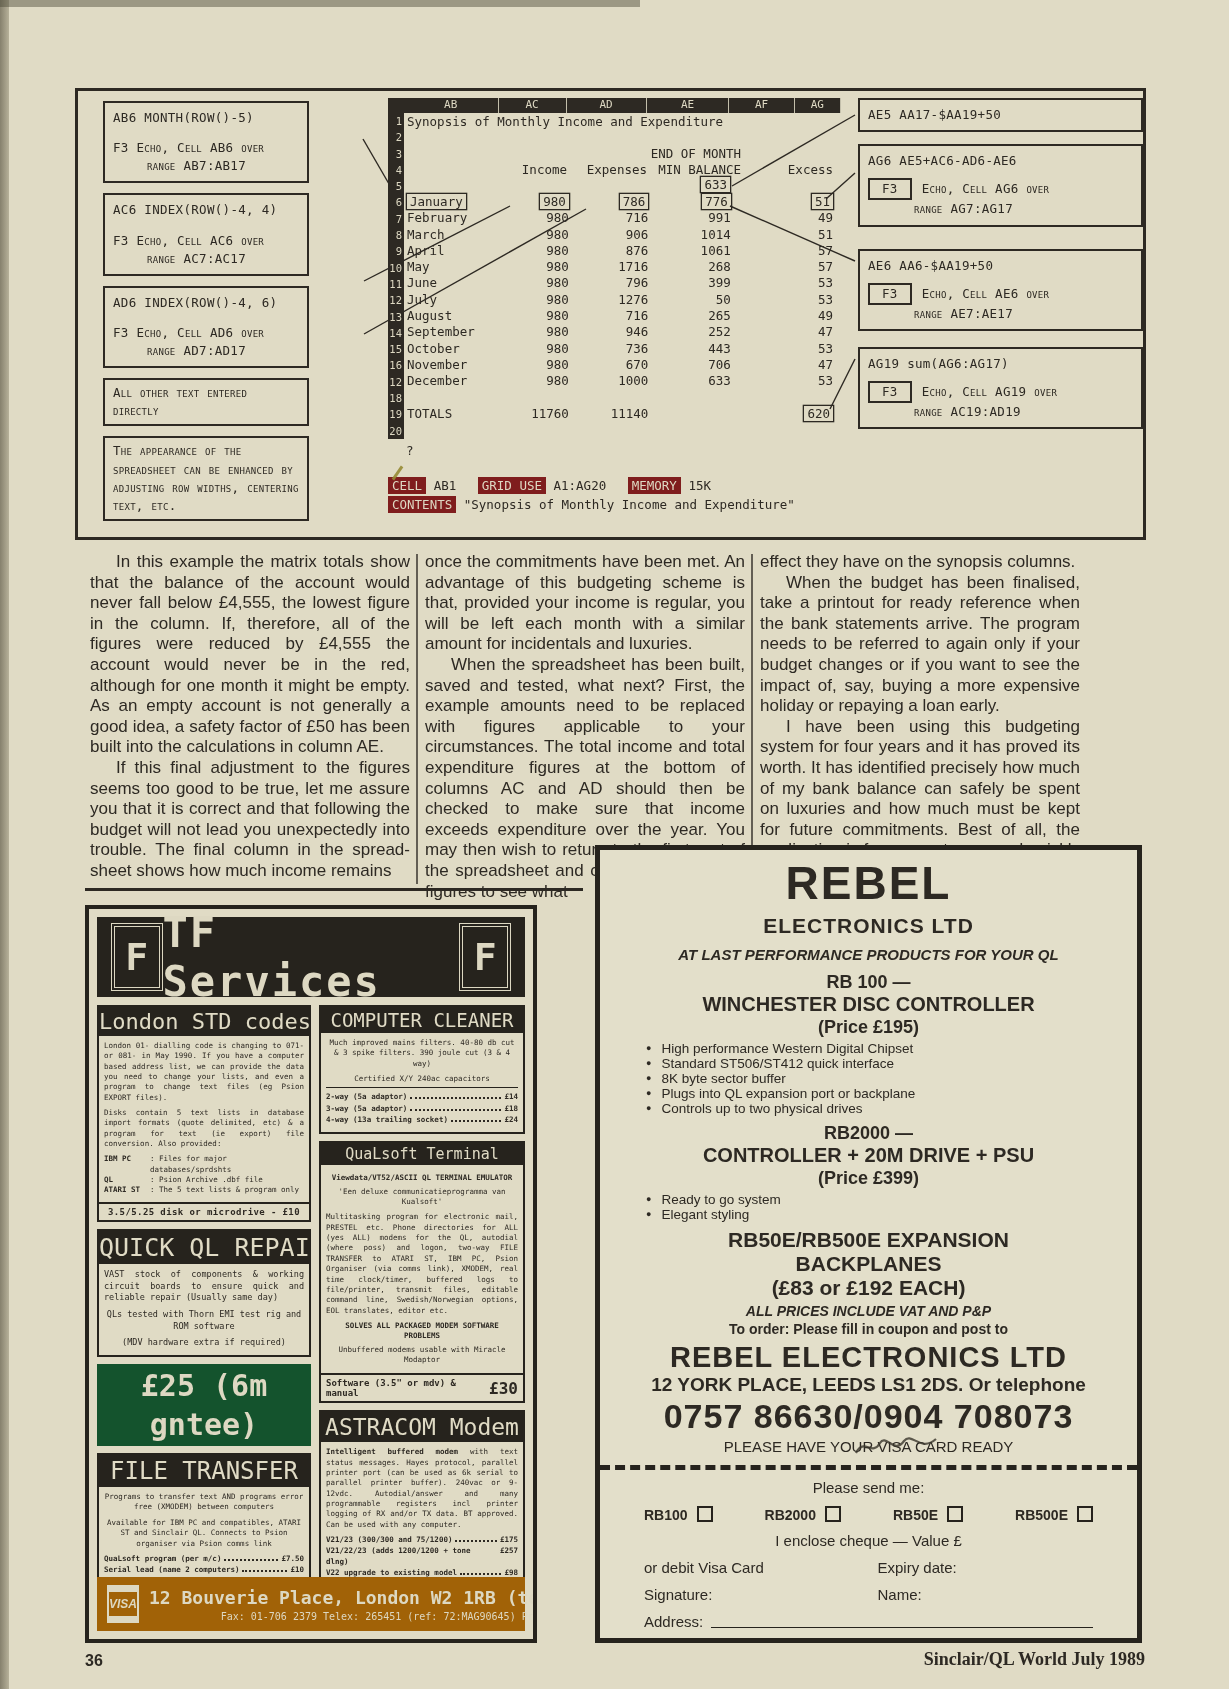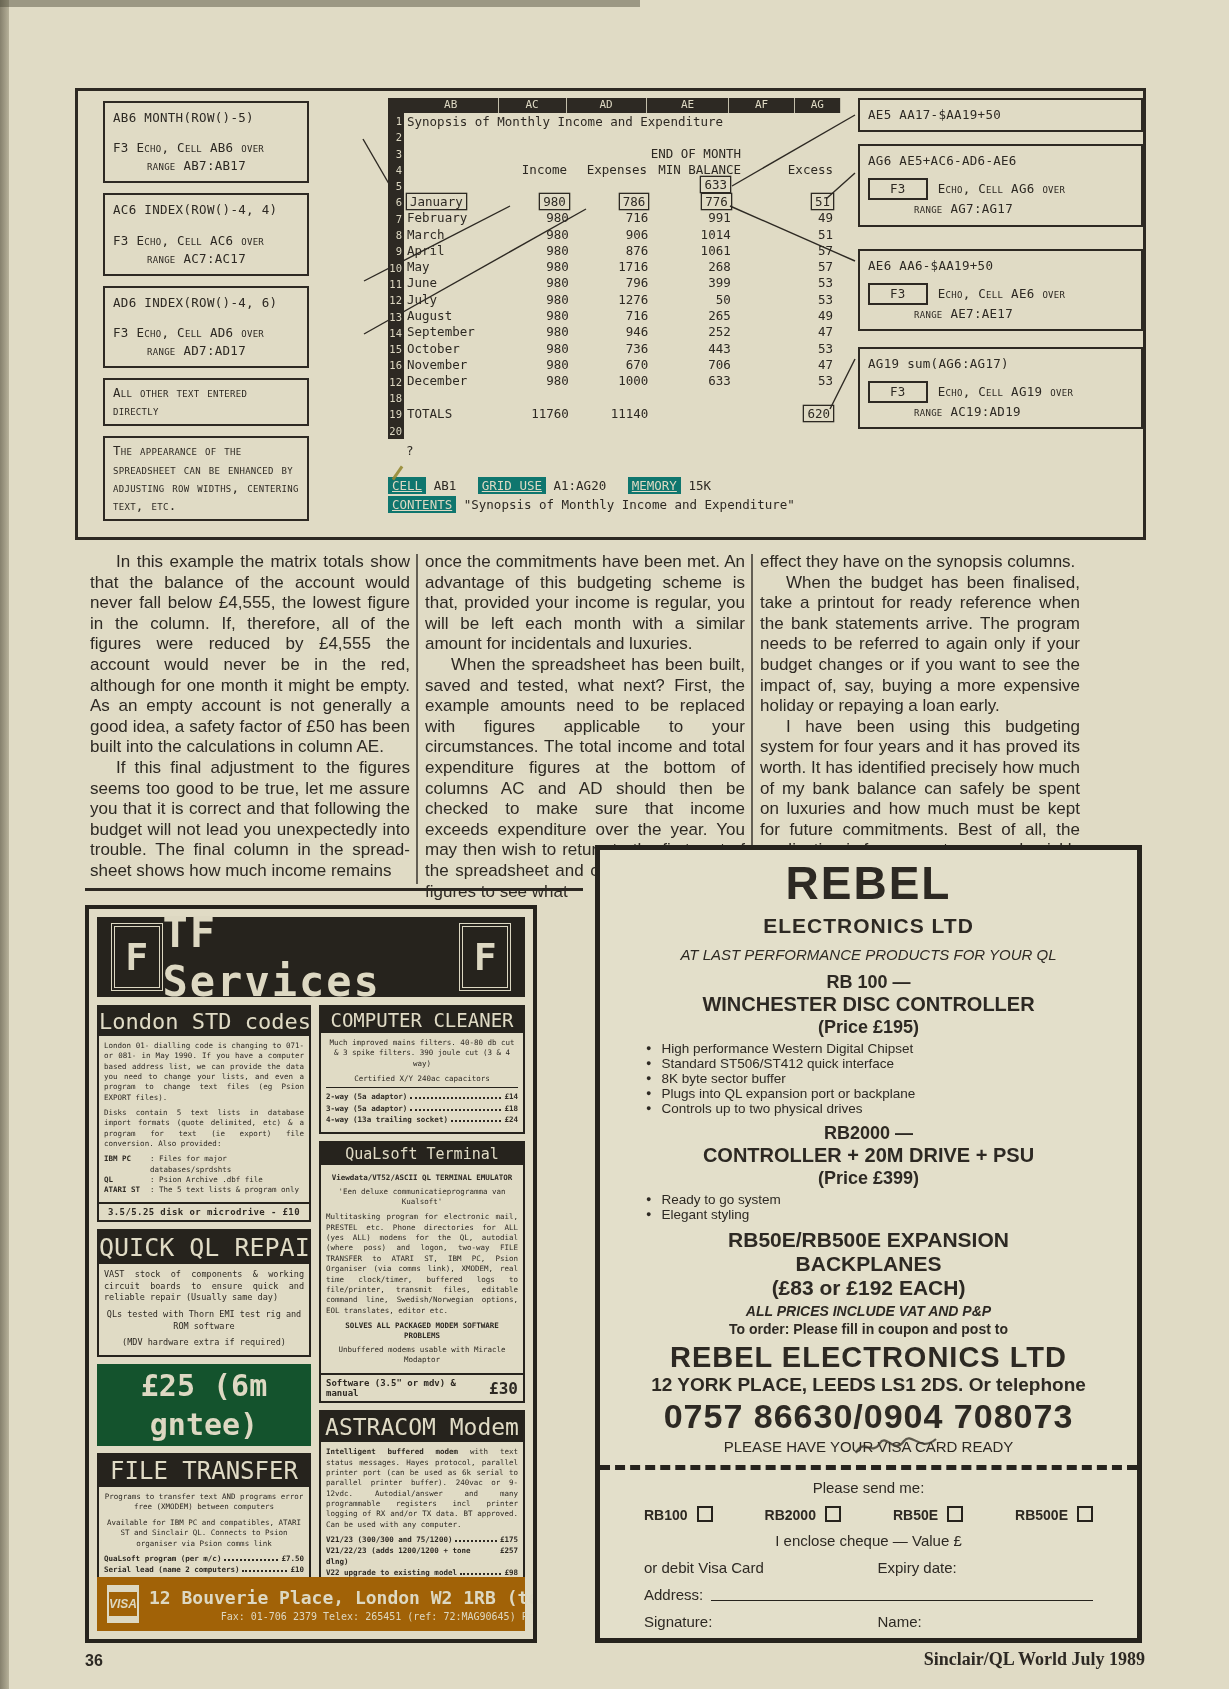--- a/index.html
+++ b/index.html
@@ -44,34 +44,34 @@
   .c-in{width:68px;text-align:right;}
   .c-ex{width:80px;text-align:right;}
   .c-mb{width:83px;text-align:right;}
   .c-xs{width:111px;text-align:right;padding-right:8px;box-sizing:border-box;}
   .cellv{font-style:normal;}
   .sh-months .sh-row:first-child .cellv{box-shadow:0 0 0 1.3px #2d2923;padding:0 3px;}
   .totals{position:absolute;top:293px;left:0;width:100%;}
   .bx{font-style:normal;box-shadow:0 0 0 1.3px #2d2923;padding:0 3px;}
   .prompt{position:absolute;top:330px;left:2px;}
   .status{position:absolute;left:310px;top:386px;width:540px;font:12.5px/17px "DejaVu Sans Mono",monospace;}
-  .inv{background:#0f766e;color:#ded9c3;padding:1px 4px;text-decoration:underline;}
+  .inv{background:#7f1d1d;color:#ded9c3;padding:1px 4px;}
   .stv{margin-right:14px;}
   .st-line{margin-bottom:2px;}
   .pen-mark{position:absolute;left:318px;top:374px;width:3px;height:16px;background:#968a33;transform:rotate(35deg);opacity:.9;}
 
   .fig-right{position:absolute;left:780px;top:0;width:285px;}
   .rb{font-size:12.5px;}
   .rb .c-f{white-space:nowrap;}
   .rb-a{margin-top:7px;}
   .rb-b{margin-top:12px;}
   .rb-c{margin-top:22px;}
   .rb-d{margin-top:16px;}
   .f3row{margin-top:8px;display:flex;align-items:center;}
-  .f3box{display:inline-block;border:2px solid #2d2923;padding:0 20px;margin-right:10px;}
+  .f3box{display:inline-block;border:2px solid #2d2923;padding:0 12px;margin-right:10px;}
   .fig-right .c-r{padding-left:46px;}
 
   
   .article{position:absolute;left:90px;top:552px;width:1012px;height:334px;}
   .acol{position:absolute;top:0;width:320px;font-size:17px;line-height:20.6px;text-align:justify;}
   .a1{left:0;}.a2{left:335px;}.a3{left:670px;}
   .apara{margin:0;text-indent:26px;}
   .acol.cont .apara:first-child{text-indent:0;}
   .vrule{position:absolute;top:2px;width:2px;height:330px;background:#2d2923;opacity:.7;}
   .vr1{left:326px;}.vr2{left:661px;}
@@ -120,21 +120,21 @@
   .visa-box .vtxt{text-align:center;font:bold 12px "Liberation Sans",sans-serif;font-style:italic;}
   .tf-addr{flex:1;text-align:center;}
   .tf-addr .l1{font:bold 18px "DejaVu Sans Mono",monospace;white-space:nowrap;}
   .tf-addr .l2{font:10px "DejaVu Sans Mono",monospace;margin-top:3px;white-space:nowrap;}
 
   
   .rebel{position:absolute;left:595px;top:845px;width:547px;height:798px;border:5px solid #26231d;
          box-sizing:border-box;background:#e3dfca;text-align:center;overflow:hidden;}
   .rb-t1{font-size:46px;line-height:50px;font-weight:bold;letter-spacing:2px;margin-top:8px;}
   .rb-t2{font-size:21px;line-height:35px;font-weight:bold;letter-spacing:1px;}
-  .rb-tag{font-size:15px;line-height:20px;font-weight:normal;font-style:italic;margin-top:2px;text-align:center;}
+  .rb-tag{font-size:15px;line-height:20px;font-weight:bold;font-style:italic;margin-top:2px;text-align:center;}
   .rb-name{font-size:18px;line-height:22px;font-weight:bold;margin-top:6px;}
   .rb-prod{font-size:20px;line-height:23px;font-weight:bold;}
   .rb-price{font-size:18px;line-height:22px;font-weight:bold;}
   .rb-feats{width:430px;margin:3px 0 0 46px;text-align:left;}
   .rb-feat{font-size:13.5px;line-height:15px;display:flex;align-items:center;}
   .rb-feat .dot{font-size:9px;margin-right:10px;}
   .rb-bp{font-size:21px;line-height:24px;font-weight:bold;}
   .rb-vat{font-size:14px;line-height:17px;font-style:italic;font-weight:bold;margin-top:3px;}
   .rb-ord{font-size:14px;line-height:18px;font-weight:bold;}
   .rb-co{font-size:29px;line-height:32px;font-weight:bold;margin-top:3px;letter-spacing:1px;}
@@ -688,25 +688,25 @@
 
     </div>
     <div class="crow">
         <span class="ctr-full">I enclose cheque — Value £</span>
       </div>
     <div class="crow">
       <span class="lft">or debit Visa Card</span>
       <span class="rgt">Expiry date:</span>
     </div>
     <div class="crow">
+      <span class="lft">Signature:</span>
+      <span class="rgt">Name:</span>
+    </div>
+    <div class="crow">
       <span>Address:</span>
       <span class="fill-line"></span>
-    </div>
-    <div class="crow">
-      <span class="lft">Signature:</span>
-      <span class="rgt">Name:</span>
     </div>
 
   </div>
 
   <div class="pgfoot-left">36</div>
   <div class="pgfoot-right">Sinclair/QL World July 1989</div>
 </div>
 
 </body></html>

